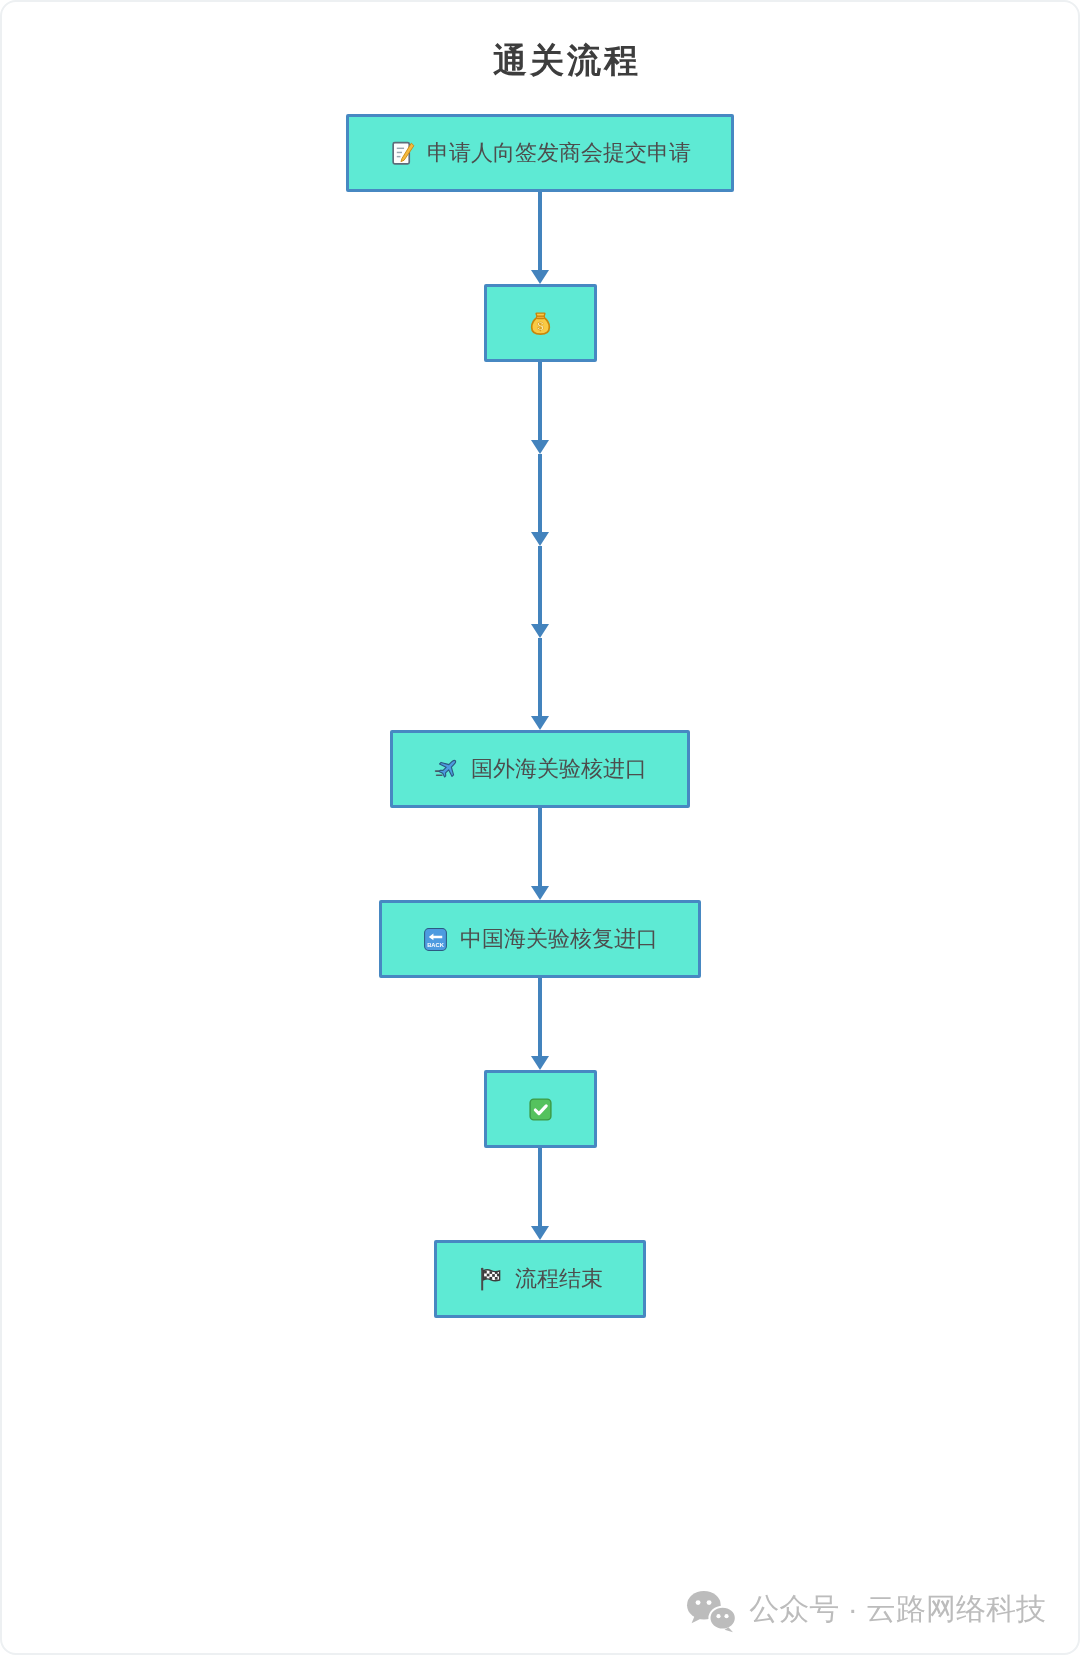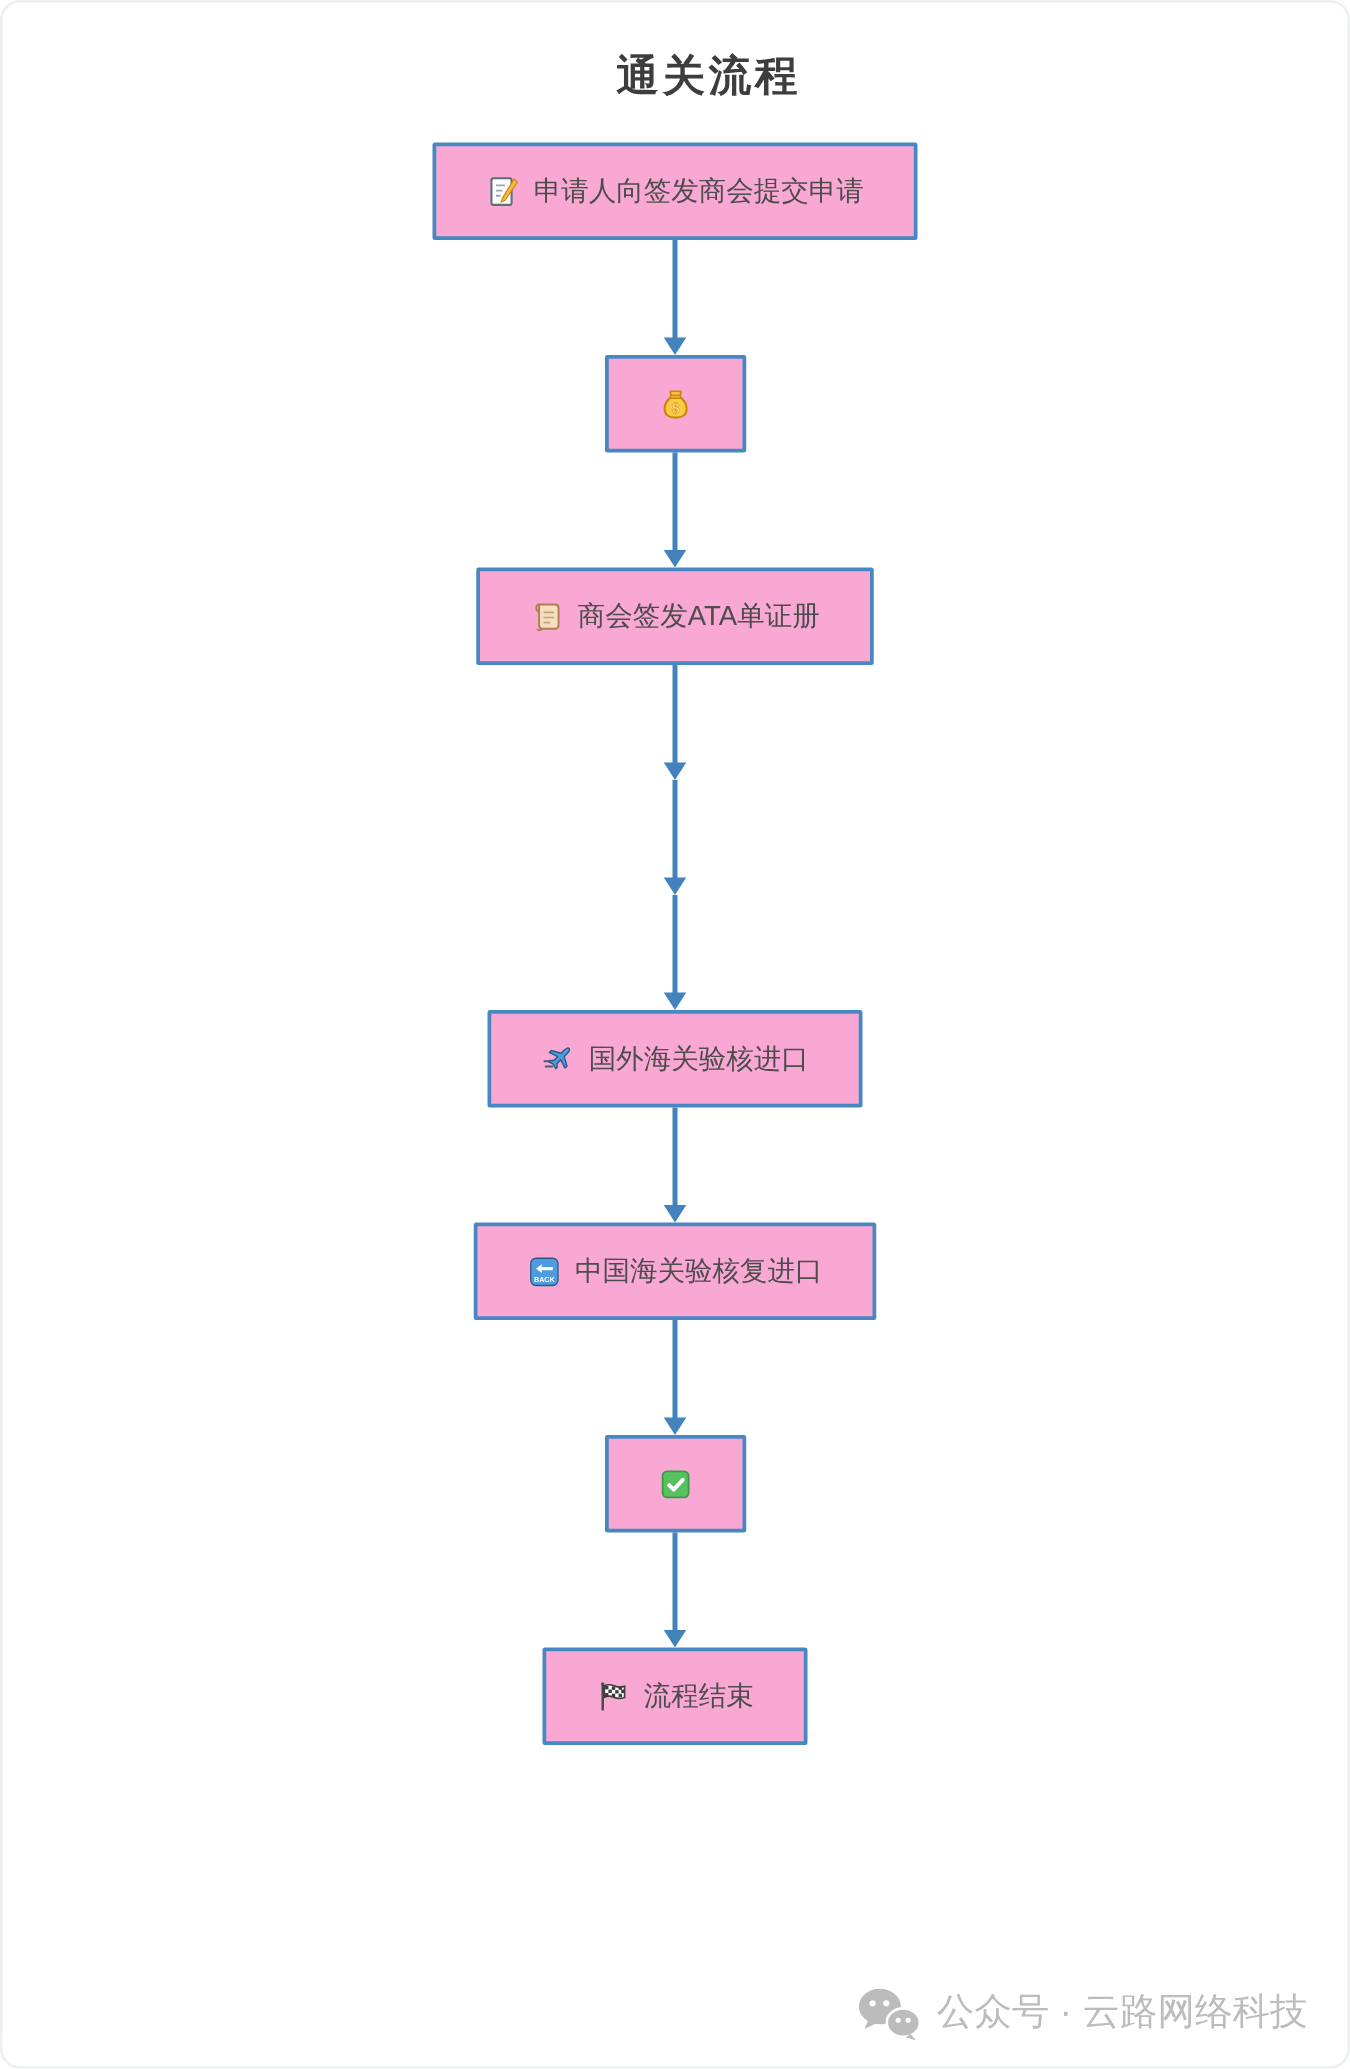--- a/index.html
+++ b/index.html
@@ -19,21 +19,21 @@
     padding-left:23px;
   }
   .flow{
     position:absolute;top:114px;left:0;width:100%;
     display:flex;flex-direction:column;align-items:center;
   }
   .node{
     box-sizing:border-box;height:78px;
     display:flex;align-items:center;justify-content:center;gap:11px;
     padding:0 40px;border-radius:2px;
-    background:#f9a8d4;border:3px solid #4788c2;
+    background:#5eead4;border:3px solid #4788c2;
   }
   .node .label{font-size:22px;color:#4d4d4d;white-space:nowrap;}
   .node .icon{display:flex;align-items:center;}
   .node .icon svg{width:27px;height:27px;display:block;}
   .arrow{height:92px;display:flex;flex-direction:column;align-items:center;}
   .arrow .shaft{width:4px;flex:1;background:#4383bd;}
   .arrow .head{
     width:0;height:0;margin-top:-1px;
     border-left:9px solid transparent;border-right:9px solid transparent;
     border-top:14px solid #4383bd;
@@ -79,33 +79,20 @@
         <rect x="9" y="5.9" width="8" height="2.4" rx="1.2" fill="#f0a93a" stroke="#c8860a" stroke-width="1"></rect>
         <text x="13" y="19.6" font-size="11" font-weight="bold" fill="#fdf2c0" stroke="#d89a16" stroke-width="0.5" text-anchor="middle">$</text>
       </svg>
     </span>
   </div>
   <div class="arrow">
       <div class="shaft"></div>
       <div class="head"></div>
     </div>
 
-  <div class="node">
-    <span class="icon">
-      <svg viewBox="0 0 26 26">
-        <path d="M7.5 3.5 Q4.8 3.5 4.8 6.2 Q4.8 8.9 7.5 8.9" fill="none" stroke="#ad8050" stroke-width="1.5"></path>
-        <path d="M7.5 3.5 H19.5 Q22 3.5 22 6.2 V19 Q22 22.2 19 22.2 H9.5 Q7 22.2 7 19.5 V6.2 Q7 3.5 7.5 3.5 Z" fill="#f5ddc0" stroke="#ad8050" stroke-width="1.5"></path>
-        <path d="M9.5 22.2 Q7.2 24.2 5.2 22.4" fill="none" stroke="#ad8050" stroke-width="1.4"></path>
-        <line x1="10.5" y1="9.5" x2="18.5" y2="9.5" stroke="#c9a273" stroke-width="1.3"></line>
-        <line x1="10.5" y1="13.5" x2="18.5" y2="13.5" stroke="#c9a273" stroke-width="1.3"></line>
-        <line x1="10.5" y1="17.5" x2="15.5" y2="17.5" stroke="#c9a273" stroke-width="1.3"></line>
-      </svg>
-    </span>
-    <span class="label">商会签发ATA单证册</span>
-  </div>
   <div class="arrow">
       <div class="shaft"></div>
       <div class="head"></div>
     </div>
 
   <div class="arrow">
       <div class="shaft"></div>
       <div class="head"></div>
     </div>
 

